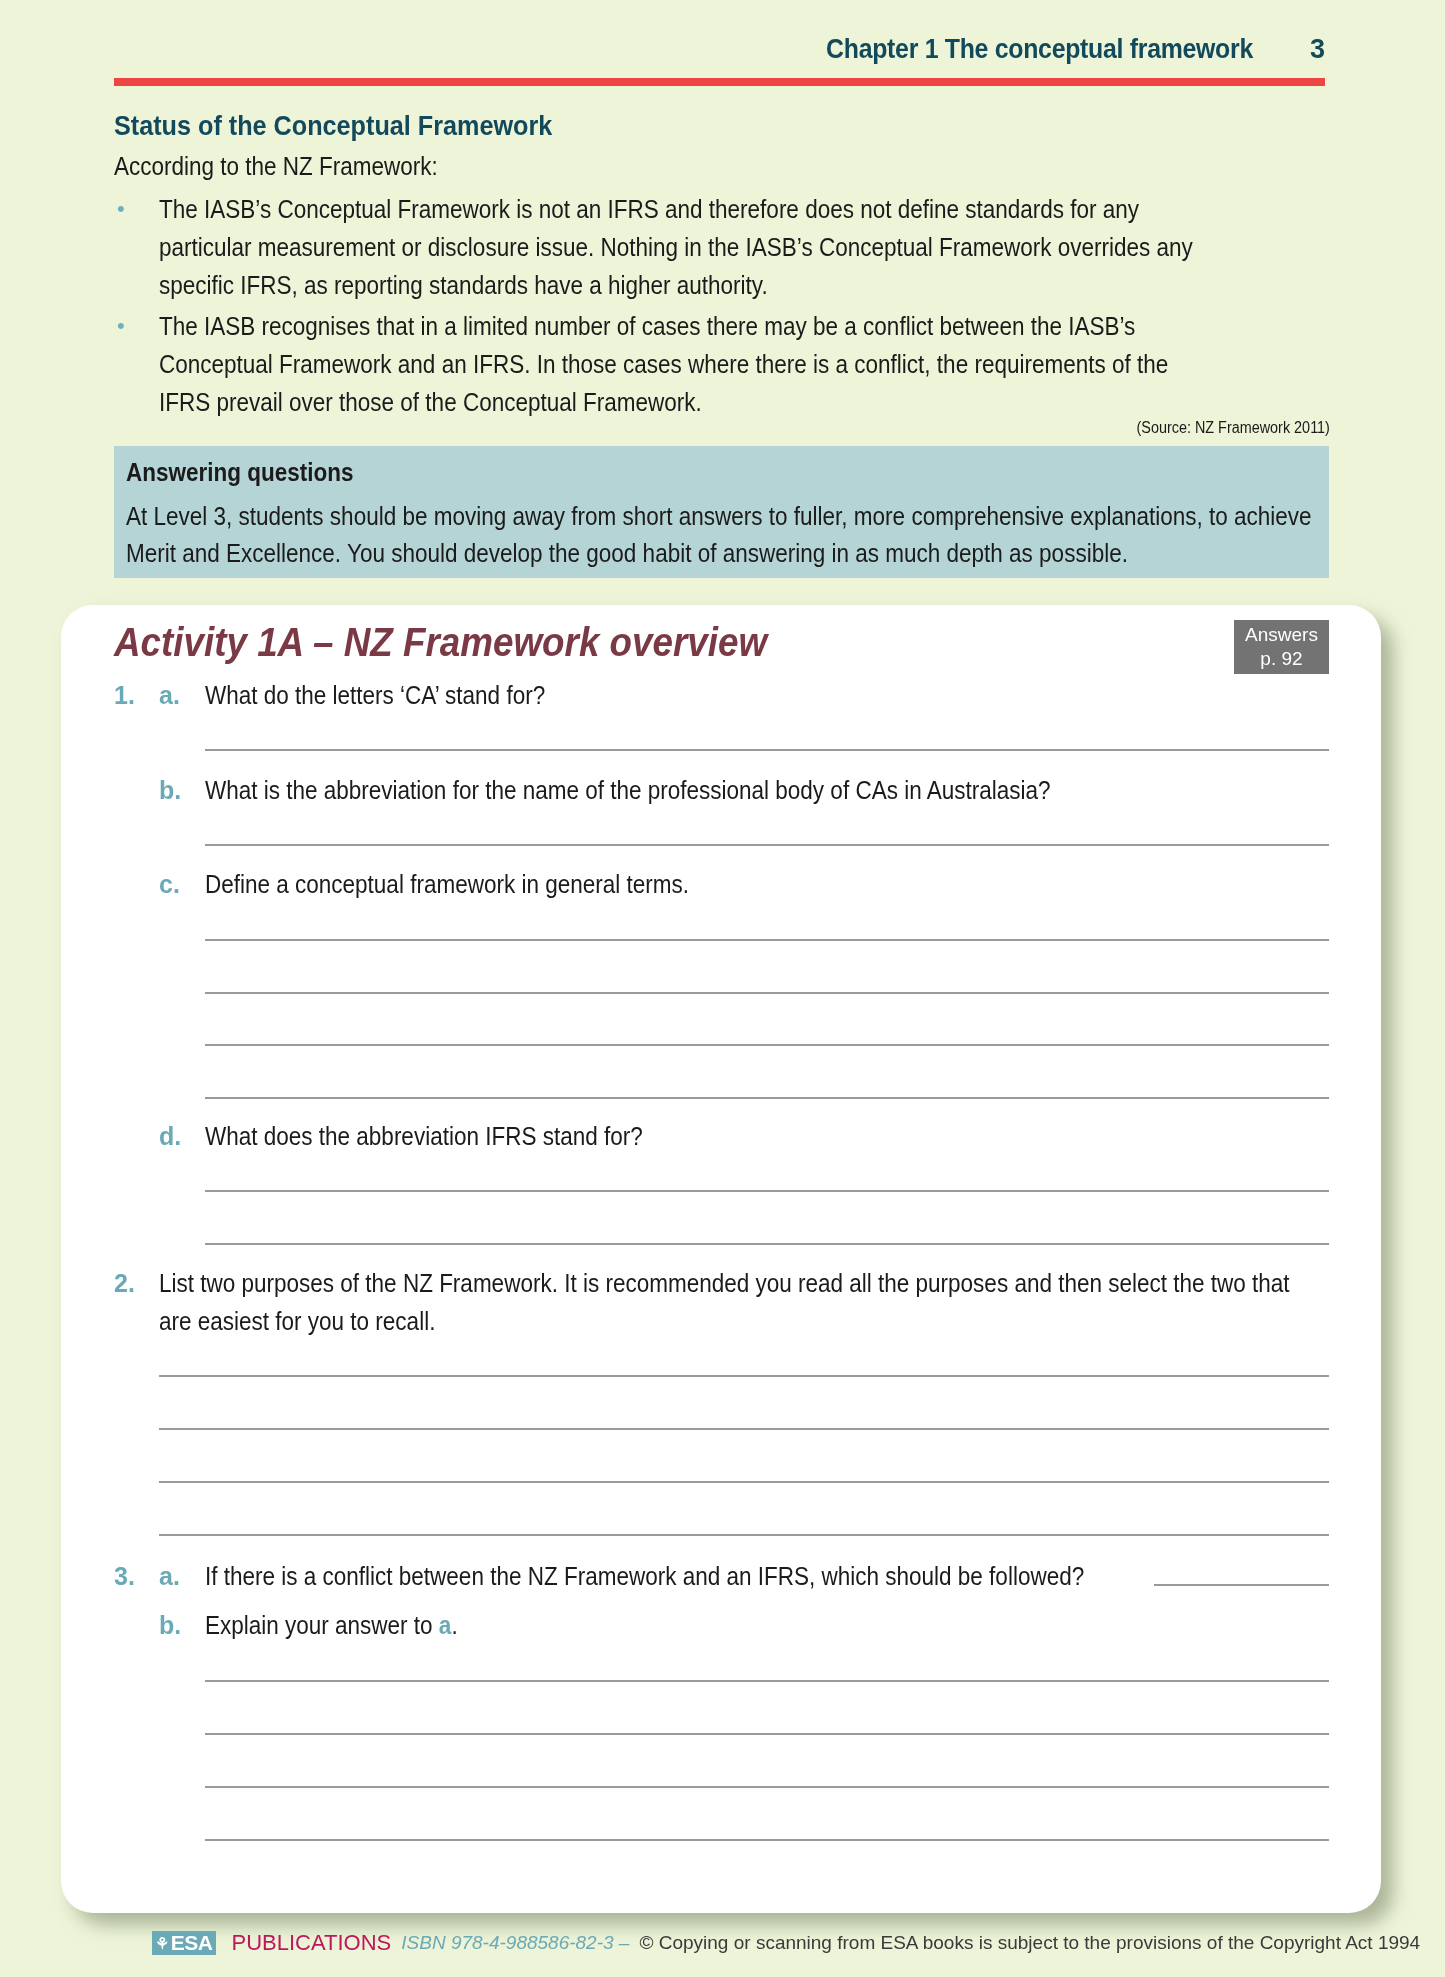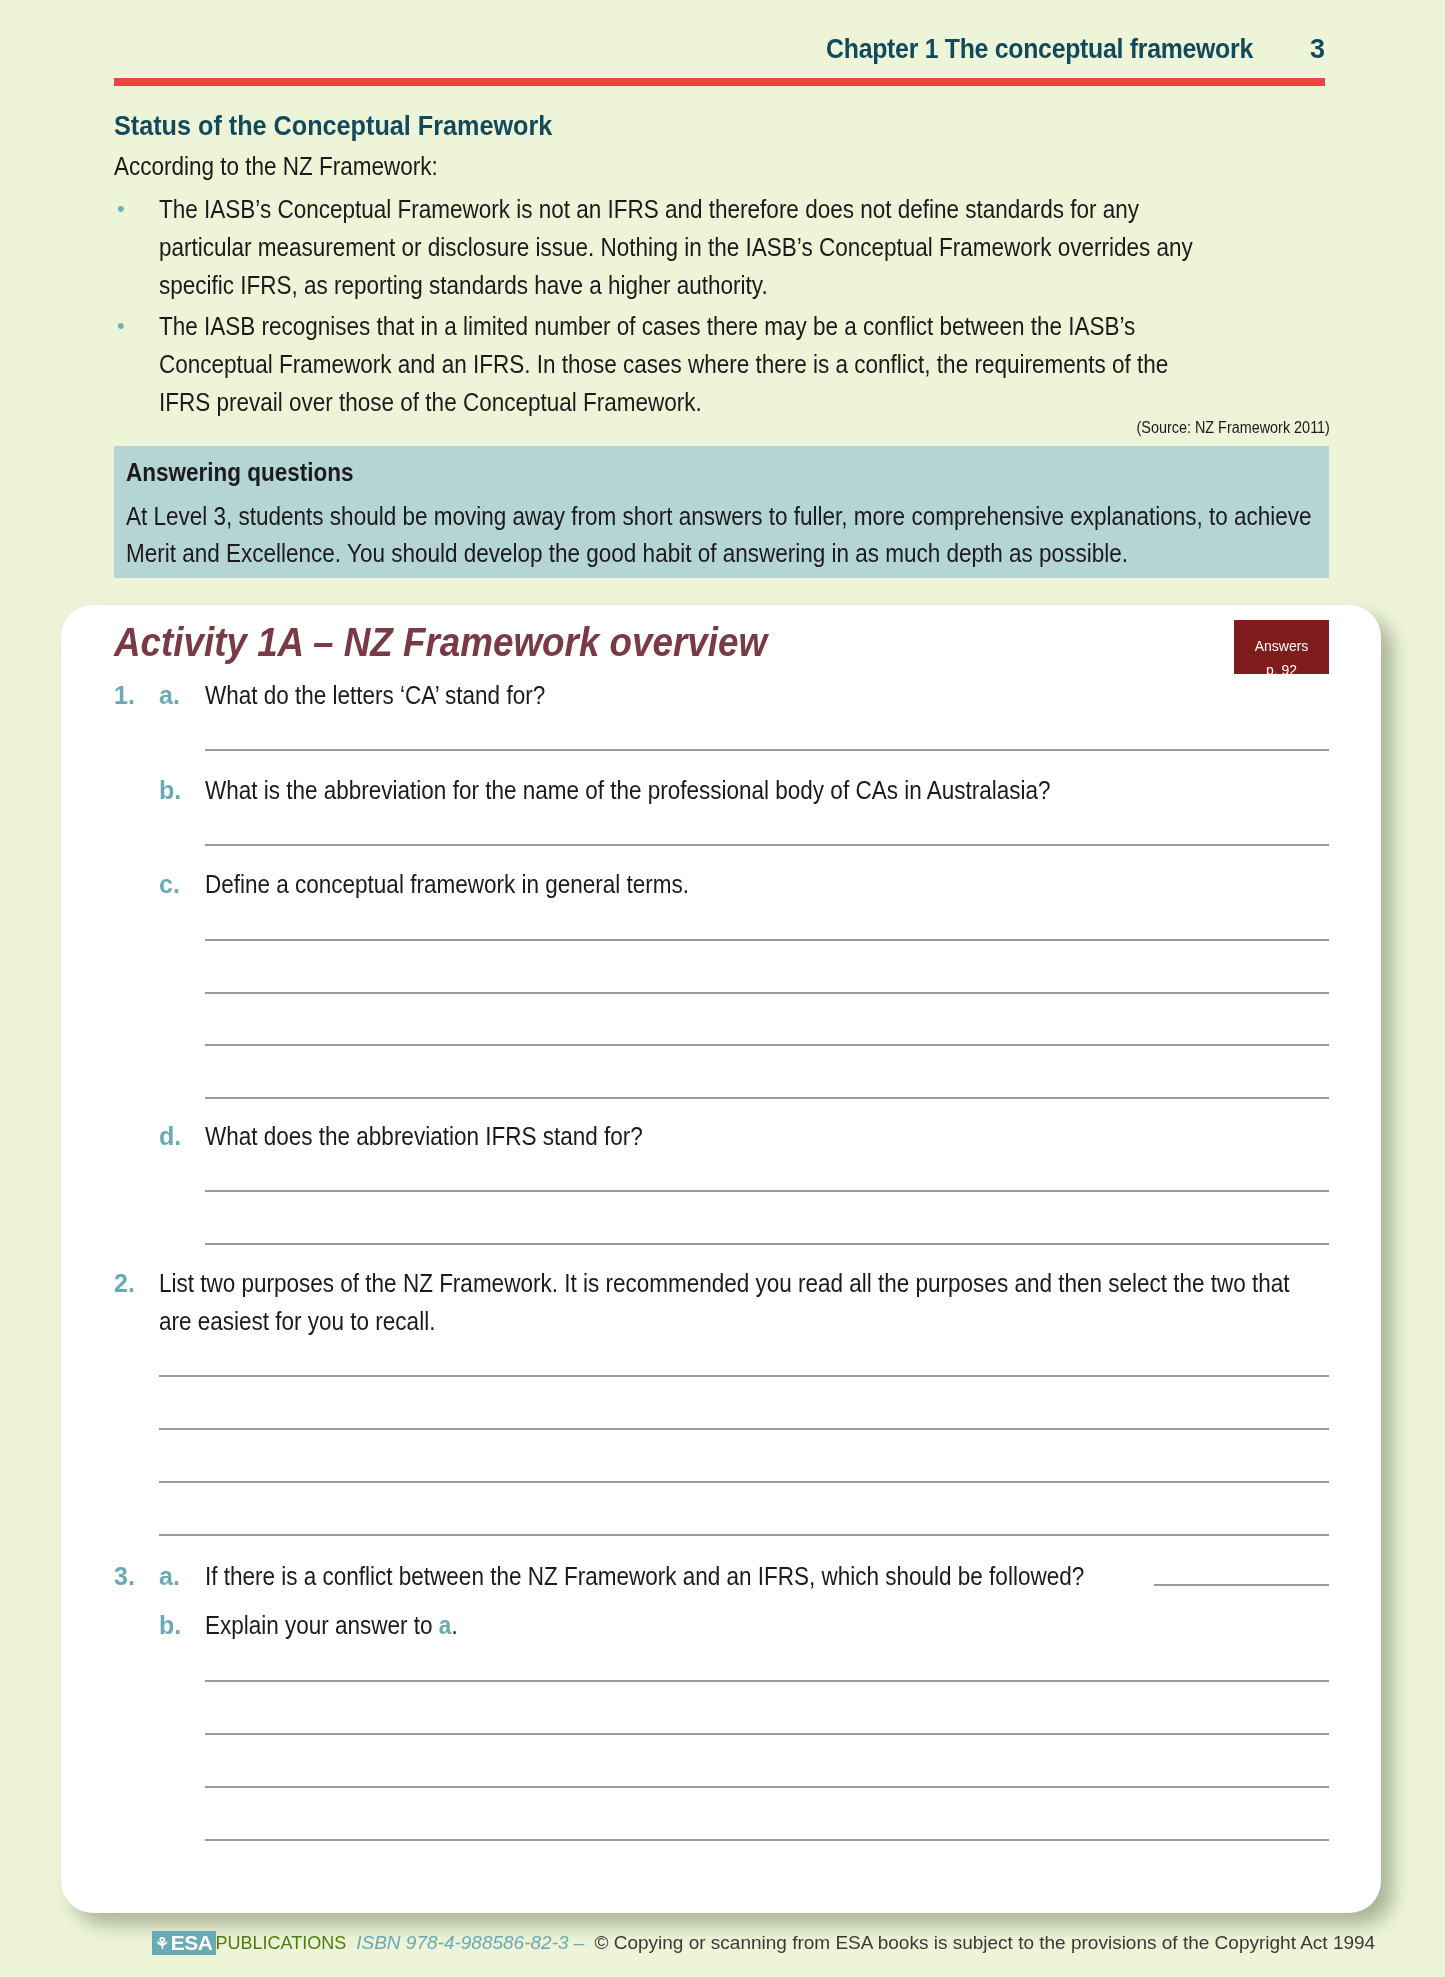--- a/index.html
+++ b/index.html
@@ -59,22 +59,22 @@
     position: absolute; left: 61px; top: 605px; width: 1320px; height: 1308px;
     background: #ffffff; border-radius: 32px;
     box-shadow: 12px 12px 18px rgba(150, 160, 130, 0.75);
   }
   .activity-title {
     position: absolute; left: 114px; top: 620px; font-size: 40px; font-weight: bold; font-style: italic;
     color: #7a3a45; transform: scaleX(0.92); transform-origin: left;
   }
   .answers-badge {
     position: absolute; left: 1234px; top: 620px; width: 95px; height: 54px;
-    background: #7f1d1d; color: #ffffff; text-align: center; font-size: 14px; line-height: 24px;
-    padding-top: 14px;
+    background: #737373; color: #ffffff; text-align: center; font-size: 19px; line-height: 24px;
+    padding-top: 3px;
   }
   .q {
     position: absolute; font-size: 25px; line-height: 38px;
   }
   .q .num, .q .sub {
     position: absolute; top: 0; color: #6aa9b6; font-weight: bold;
   }
   .q .txt { position: absolute; transform: scaleX(0.9); transform-origin: left; white-space: nowrap; }
   .q .txt.wrap { white-space: normal; }
   .q .hl { color: #6aa9b6; font-weight: bold; }
@@ -83,21 +83,21 @@
   }
   .footer {
     position: absolute; left: 152px; top: 1930px; height: 26px; display: flex; align-items: center;
     font-size: 19px; white-space: nowrap;
   }
   .logo {
     display: flex; align-items: center; background: #6aa9b6; color: #ffffff; font-weight: bold;
     height: 24px; padding: 0 3px; font-size: 21px; letter-spacing: -0.5px;
   }
   .logo .tree { font-size: 16px; margin-right: 2px; }
-  .pub { color: #4d7c0f; margin-left: 0; font-size: 18px; }
+  .pub { color: #be185d; margin-left: 16px; font-size: 22px; }
   .isbn { color: #6aa9b6; font-style: italic; margin-left: 10px; }
   .copy { color: #3a3a3a; margin-left: 10px; }
 </style>
 </head>
 <body>
 
 <div class="header">
   <span class="chapter">Chapter 1 The conceptual framework</span>
   <span class="pageno">3</span>
 </div>

